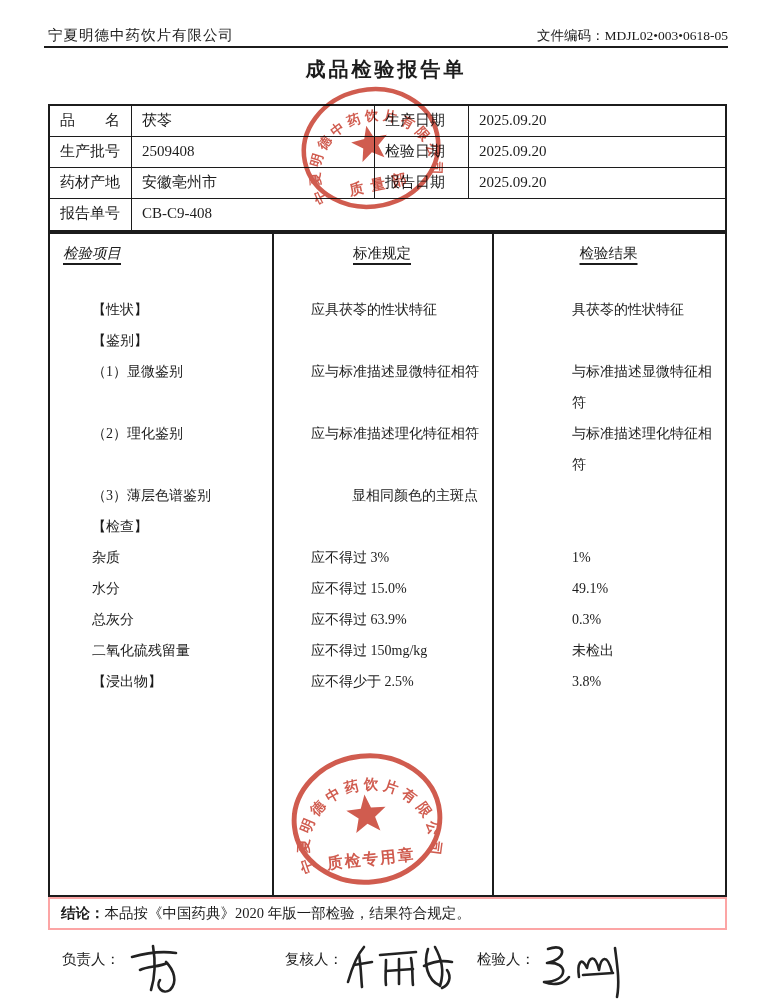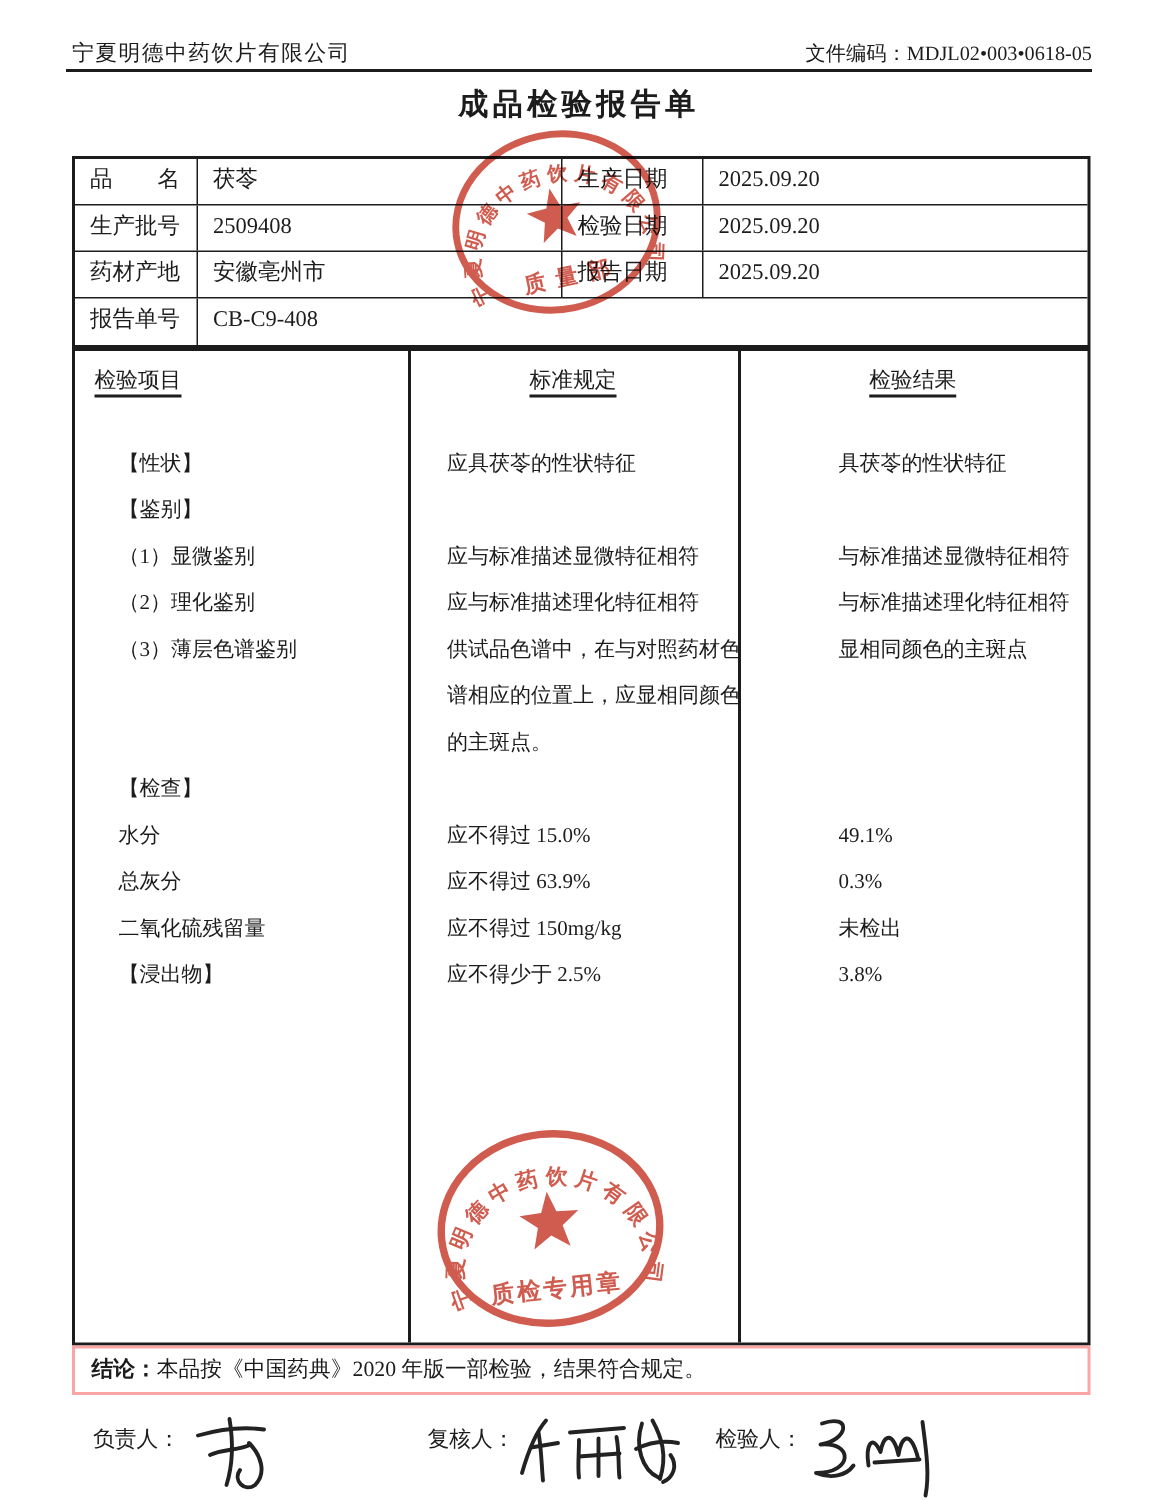--- a/index.html
+++ b/index.html
@@ -23,25 +23,25 @@
   .icell.last { border-right:none; }
   .c-l1 { width:82px; }  .c-v1 { width:243px; }  .c-l2 { width:94px; }  .c-v2 { flex:1; }
   .c-span { flex:1; }
 
   
   .main-table { position:absolute; left:48px; top:232px; width:679px; height:665px;
                 border:2px solid #1c1c1c; }
   .vline { position:absolute; top:0; bottom:0; width:1.5px; background:#1c1c1c; }
   .vline.v1 { left:222px; } .vline.v2 { left:442px; }
   .mt-header { position:absolute; top:10px; left:0; right:0; display:flex; font-size:14.5px; }
-  .mt-header .h1 { width:222px; padding-left:13px; text-align:left; }
+  .mt-header .h1 { width:222px; padding-left:13px; text-align:left;font-style:italic; }
   .mt-header .h2 { width:220px; text-align:center; }
   .mt-header .h3 { flex:1; text-align:center; }
   .mt-header span { text-decoration:underline; text-underline-offset:5px; text-decoration-thickness:1.5px; }
-  .mt-body { position:absolute; top:60px; left:0; right:0;padding-left:16px; }
+  .mt-body { position:absolute; top:60px; left:13px; right:0;padding-left:16px; }
   .mt-row { display:flex; min-height:30.5px; align-items:flex-start; font-size:14px; }
   .mcell { line-height:31px; }
   .m-item { width:222px; padding-left:13px; }
   .m-std  { width:220px; padding-left:10px; padding-right:1px; }
   .m-res  { flex:1; padding-left:11px; padding-right:6px;margin-left:40px; }
 
   
   .conclusion { position:absolute; left:48px; top:897px; width:679px; height:33px;
                 border:2px solid #fca5a5; font-size:14.5px; line-height:29px; padding-left:11px; }
   .conclusion b { font-weight:bold; }
@@ -126,27 +126,31 @@
         <div class="mcell m-std">应与标准描述显微特征相符</div>
         <div class="mcell m-res">与标准描述显微特征相符</div>
       </div>
       <div class="mt-row">
         <div class="mcell m-item">（2）理化鉴别</div>
         <div class="mcell m-std">应与标准描述理化特征相符</div>
         <div class="mcell m-res">与标准描述理化特征相符</div>
       </div>
       <div class="mt-row">
         <div class="mcell m-item">（3）薄层色谱鉴别</div>
-        <div class="mcell m-std">供试品色谱中，在与对照药材色谱相应的位置上，应显相同颜色的主斑点。</div>
         <div class="mcell m-res">显相同颜色的主斑点</div>
       </div>
       <div class="mt-row">
         <div class="mcell m-item">【检查】</div>
         <div class="mcell m-std"></div>
         <div class="mcell m-res"></div>
+      </div>
+      <div class="mt-row">
+        <div class="mcell m-item">杂质</div>
+        <div class="mcell m-std">应不得过 3%</div>
+        <div class="mcell m-res">1%</div>
       </div>
       <div class="mt-row">
         <div class="mcell m-item">水分</div>
         <div class="mcell m-std">应不得过 15.0%</div>
         <div class="mcell m-res">49.1%</div>
       </div>
       <div class="mt-row">
         <div class="mcell m-item">总灰分</div>
         <div class="mcell m-std">应不得过 63.9%</div>
         <div class="mcell m-res">0.3%</div>

